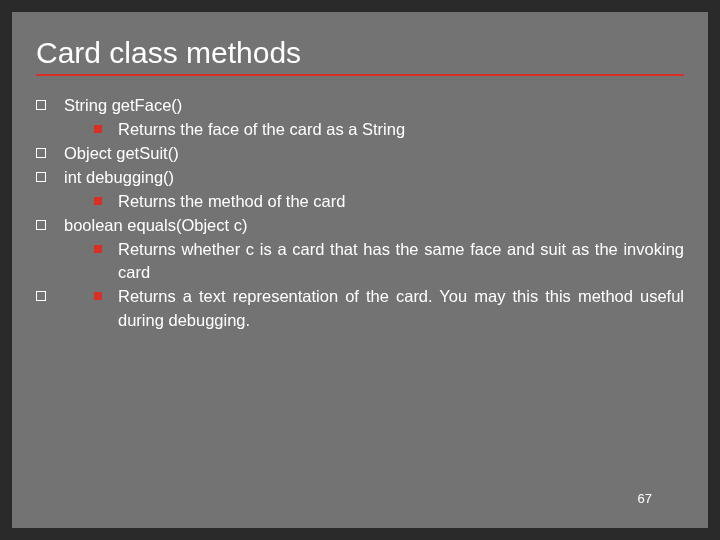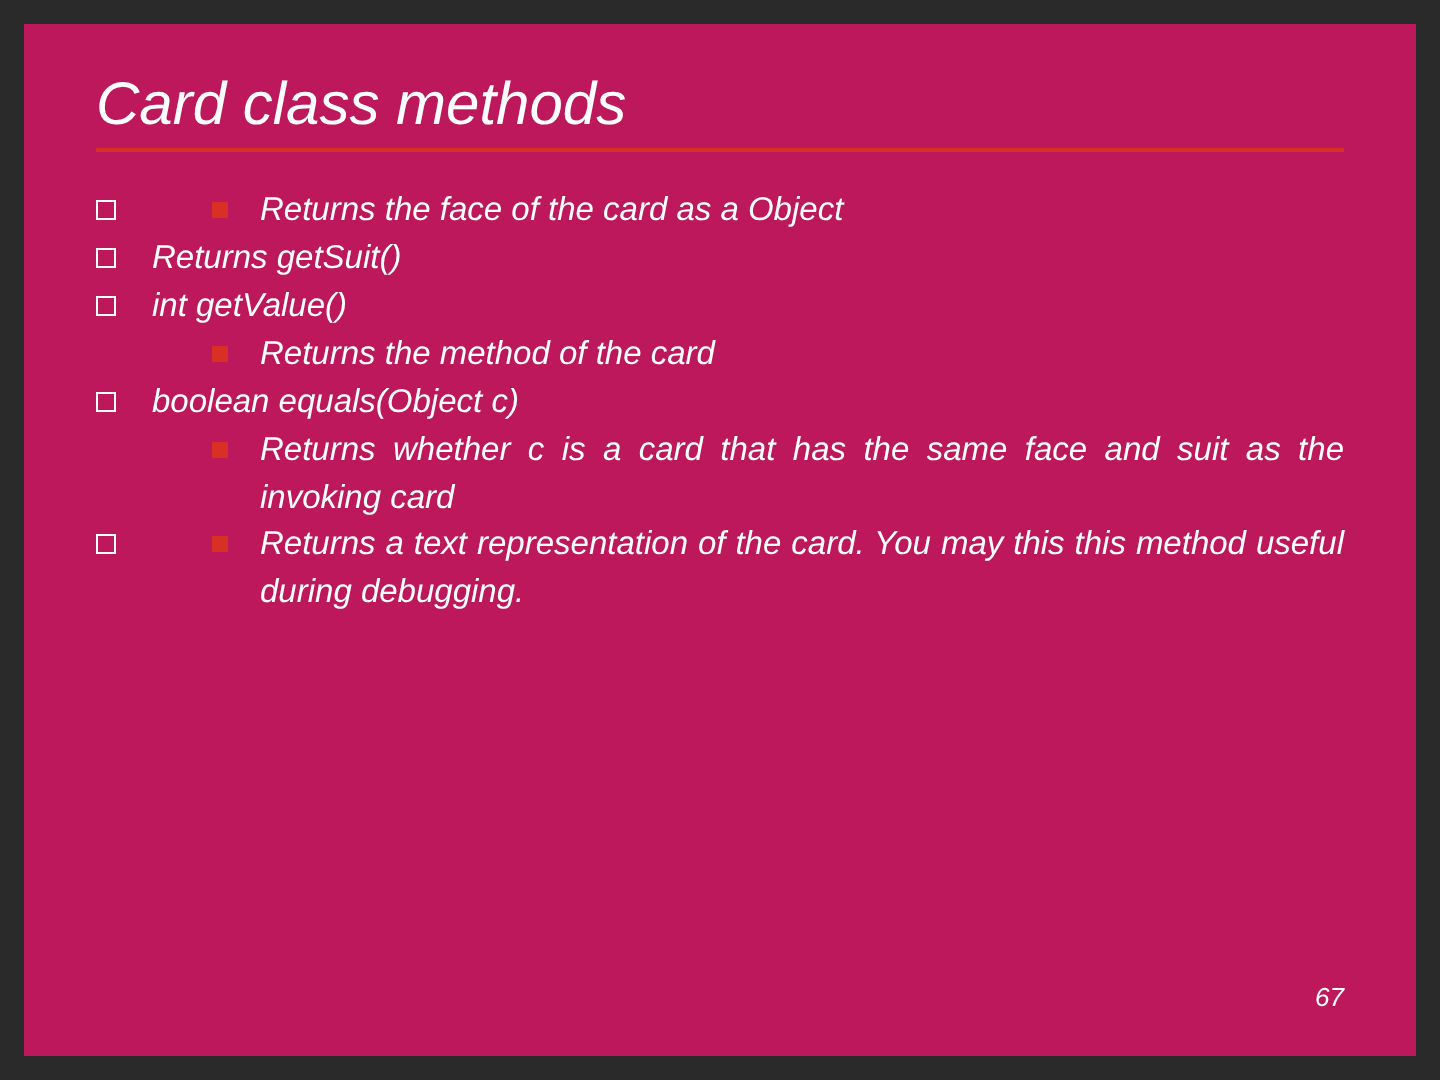--- a/index.html
+++ b/index.html
@@ -5,24 +5,23 @@
   * { margin: 0; padding: 0; box-sizing: border-box; }
   html, body { width: 720px; height: 540px; }
   body {
     background: #2a2a2a;
     padding: 12px;
     font-family: Verdana, Geneva, sans-serif;
   }
   .slide {
     width: 100%;
     height: 100%;
-    background: #be185d;
+    background: #737373;
     position: relative;
-    padding: 24px 36px;
-    font-style: italic;
+    padding: 24px 24px;
   }
   .title {
     color: #fff;
     font-size: 30px;
     font-weight: 400;
     margin-bottom: 4px;
   }
   .title-underline {
     border-bottom: 2px solid #d93025;
     width: 100%;
@@ -58,56 +57,57 @@
   .item-body { flex: 1; }
   .sub {
     display: flex;
     padding-left: 30px;
     margin-top: 0px;
   }
   .sub-text { flex: 1; text-align: justify; }
   .page-num {
     position: absolute;
     bottom: 22px;
-    right: 36px;
+    right: 56px;
     color: #fff;
     font-size: 13px;
     margin-top: 32px;
   }
 </style>
 </head>
 <body>
 
 <div class="slide">
   <div class="title">Card class methods</div>
   <div class="title-underline"></div>
 
   <div class="content">
 
     <div class="item">
       <span class="bullet-lvl1"></span>
       <div class="item-body">
+        <div>String getFace()</div>
         <div class="sub">
           <span class="bullet-lvl2"></span>
-          <div class="sub-text">Returns the face of the card as a Object</div>
+          <div class="sub-text">Returns the face of the card as a String</div>
         </div>
       </div>
     </div>
 
     <div class="item">
       <span class="bullet-lvl1"></span>
       <div class="item-body">
-        <div>Returns getSuit()</div>
+        <div>Object getSuit()</div>
       </div>
     </div>
 
     <div class="item">
       <span class="bullet-lvl1"></span>
       <div class="item-body">
-        <div>int getValue()</div>
+        <div>int debugging()</div>
         <div class="sub">
           <span class="bullet-lvl2"></span>
           <div class="sub-text">Returns the method of the card</div>
         </div>
       </div>
     </div>
 
     <div class="item">
       <span class="bullet-lvl1"></span>
       <div class="item-body">

